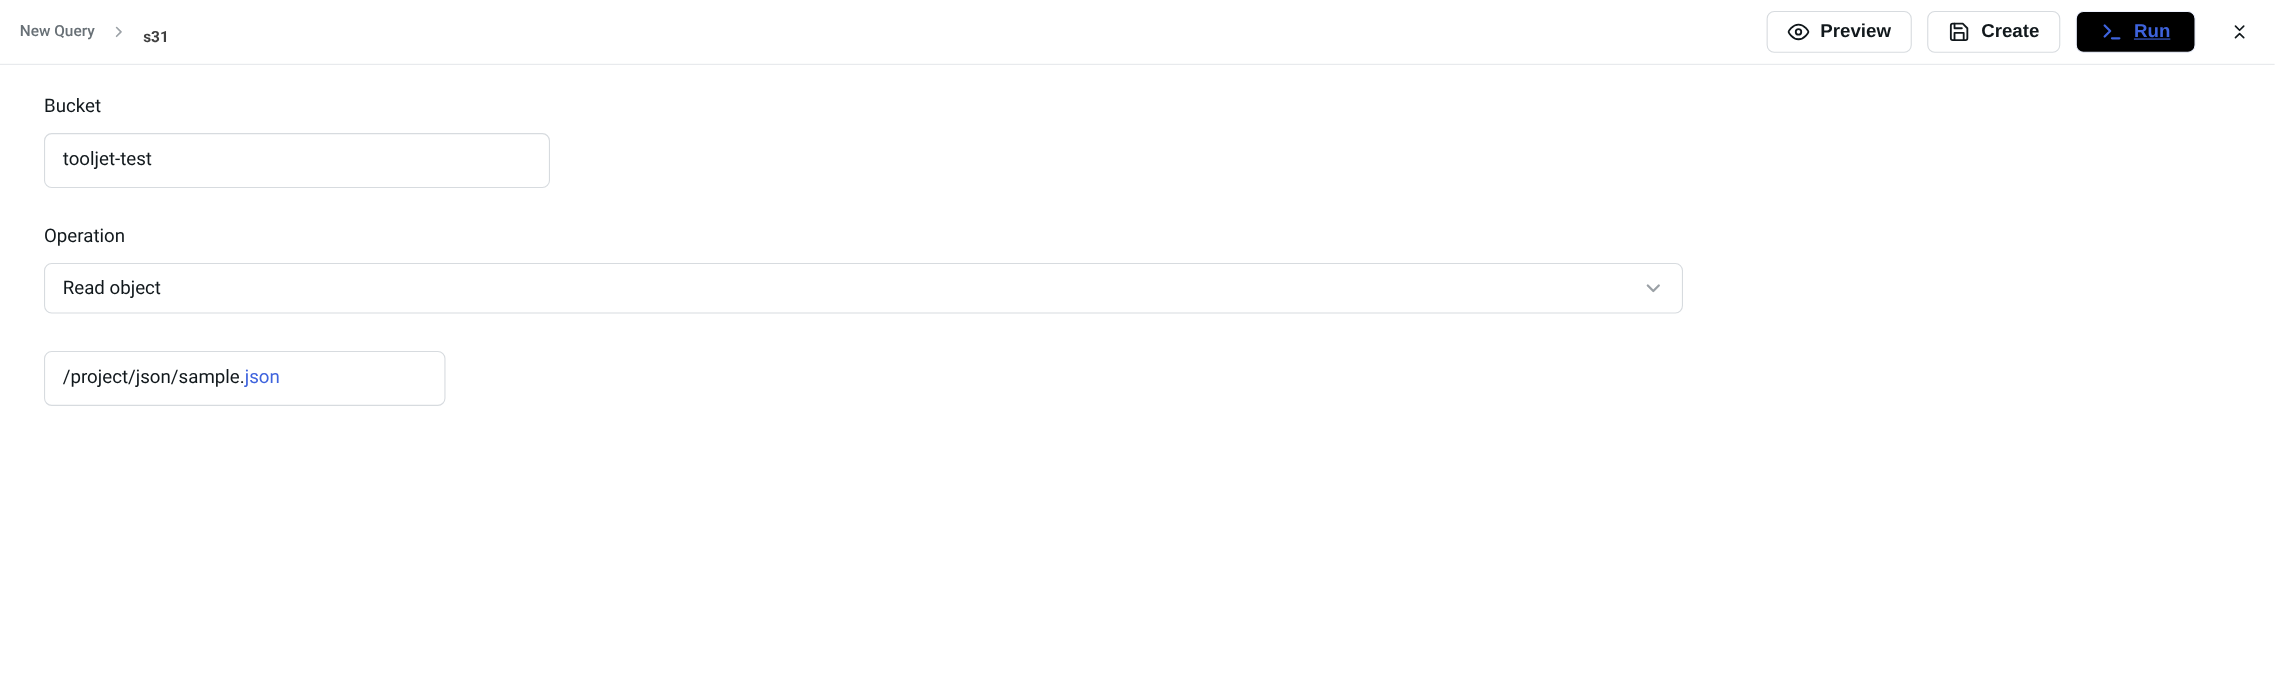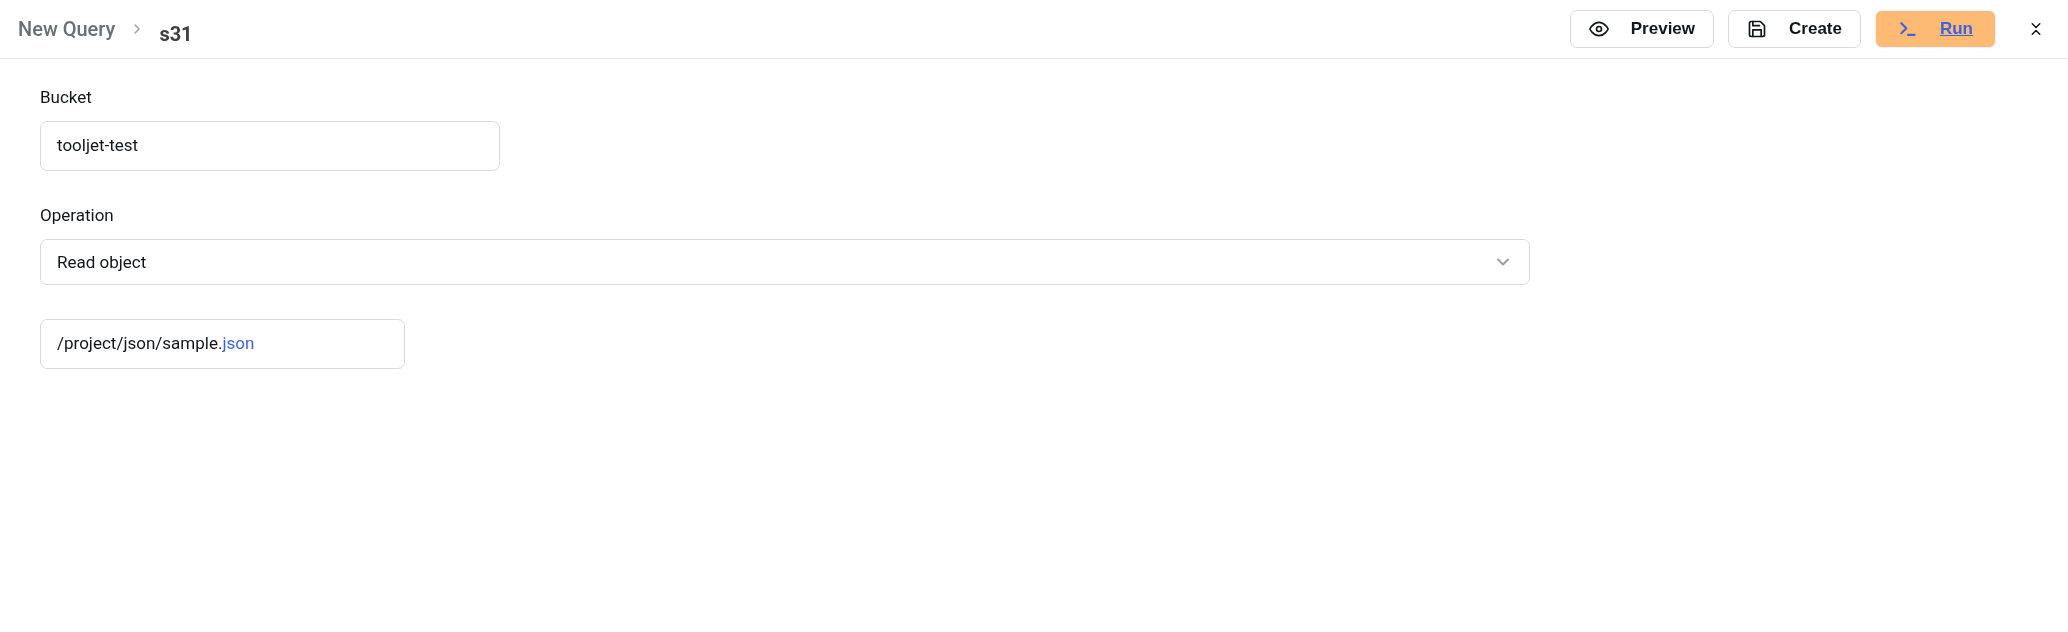--- a/index.html
+++ b/index.html
@@ -16,21 +16,21 @@
       display: flex;
       align-items: center;
       justify-content: space-between;
       padding: 10px 18px;
       border-bottom: 1px solid #e6e8eb;
     }
     .breadcrumb {
       display: flex;
       align-items: center;
       gap: 14px;
-      font-size: 20px;
+      font-size: 14px;
     }
     .breadcrumb-root {
       color: #687076;
       font-weight: 500;
     }
     .breadcrumb-sep {
       display: inline-flex;
       align-items: center;
       color: #9ba1a6;
     }
@@ -40,33 +40,33 @@
       margin-top: 10px;
     }
     .header-actions {
       display: flex;
       align-items: center;
       gap: 14px;
     }
     .btn {
       display: inline-flex;
       align-items: center;
-      gap: 22px;
+      gap: 10px;
       padding: 8px 18px;
       border: 1.5px solid #d7dbdf;
       border-radius: 7px;
       background: #ffffff;
       font-size: 17px;
       font-weight: 600;
       color: #11181c;
       cursor: pointer;
       line-height: 1.2;
     }
     .btn-run {
-      background: #fdba74;
+      background: #000000;
       border-color: #eef2ff;
       color: #3e63dd;
       padding-left: 22px;
       padding-right: 22px;
       text-decoration: underline;
     }
     .btn-icon {
       display: inline-flex;
       align-items: center;
     }

